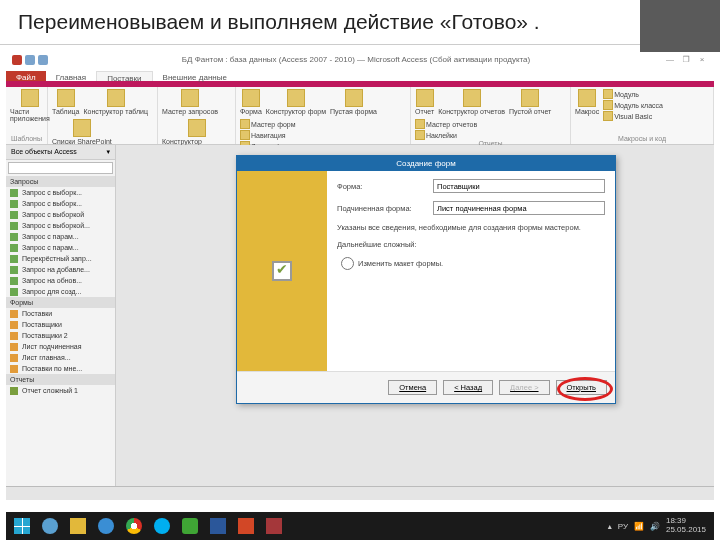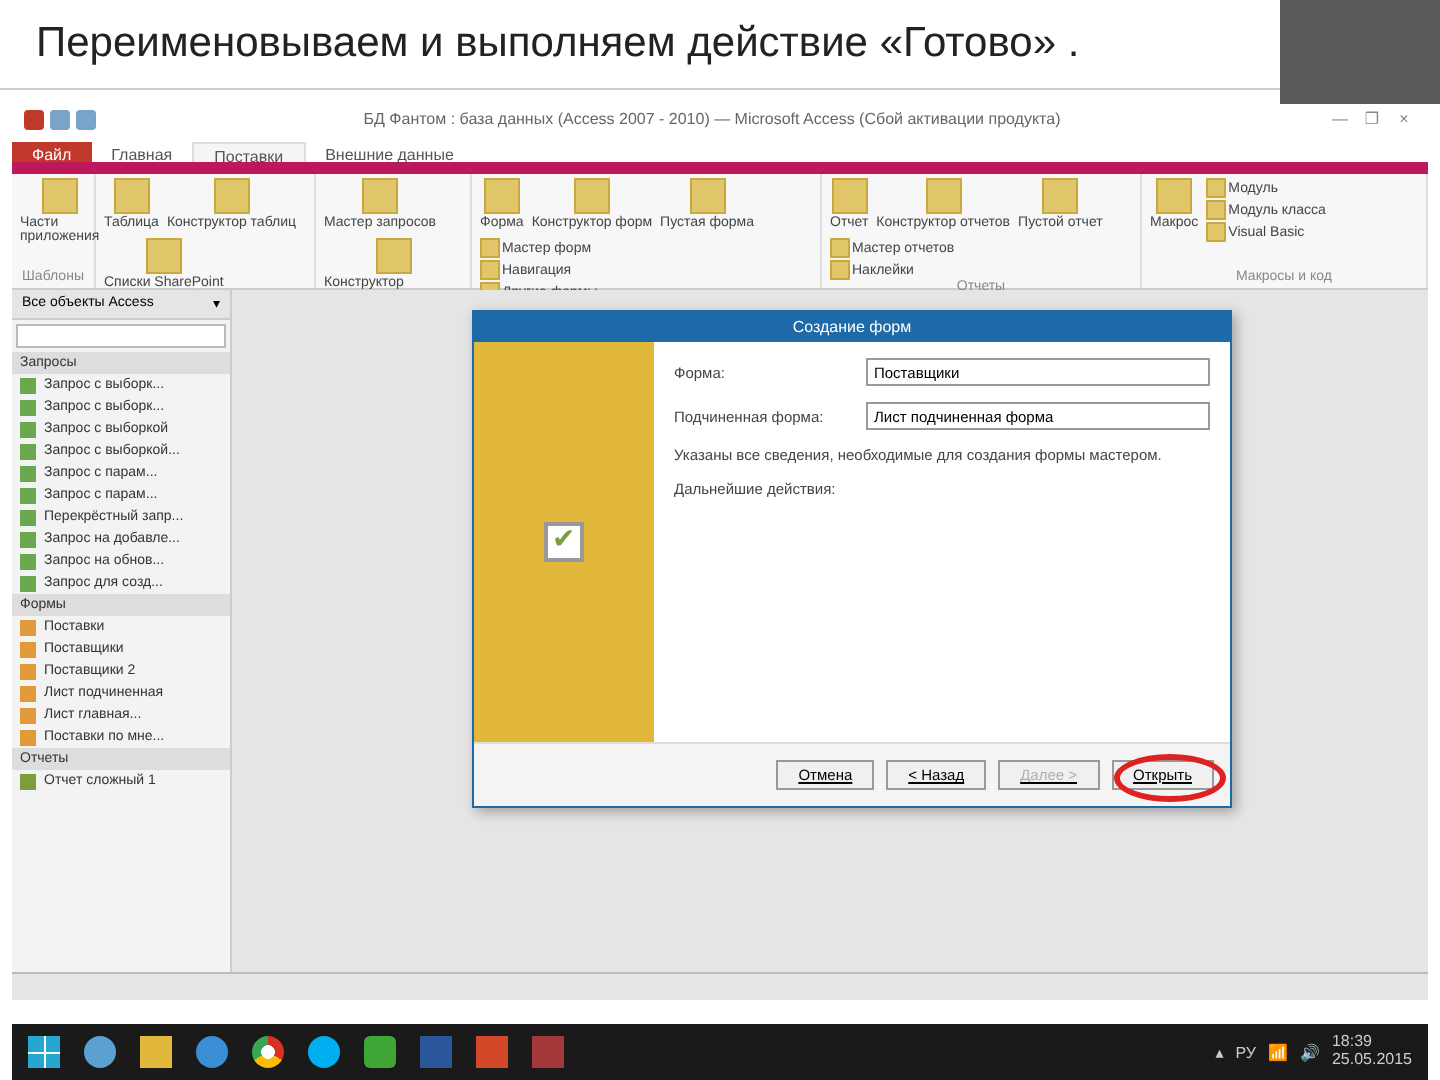--- a/index.html
+++ b/index.html
@@ -264,21 +264,25 @@
           <div class="wright">
             <div class="frow">
               <label>Форма:</label>
               <input type="text" value="Поставщики" style="">
             </div>
             <div class="frow">
               <label>Подчиненная форма:</label>
               <input type="text" value="Лист подчиненная форма" style="">
             </div>
             <div>Указаны все сведения, необходимые для создания формы мастером.</div>
-            <div>Дальнейшие действия:</div>
+            <div>Дальнейшие сложный:</div>
+            <div class="radio">
+                <input type="radio" style="">
+                <span>Изменить макет формы.</span>
+              </div>
           </div>
         </div>
         <div class="wbtns2" style="position:relative">
           <button>Отмена</button>
           <button>&lt; Назад</button>
           <button disabled="">Далее &gt;</button>
           <button>Открыть</button>
           <div class="hl" style="right:2px;bottom:2px"></div>
         </div>
       </div>

